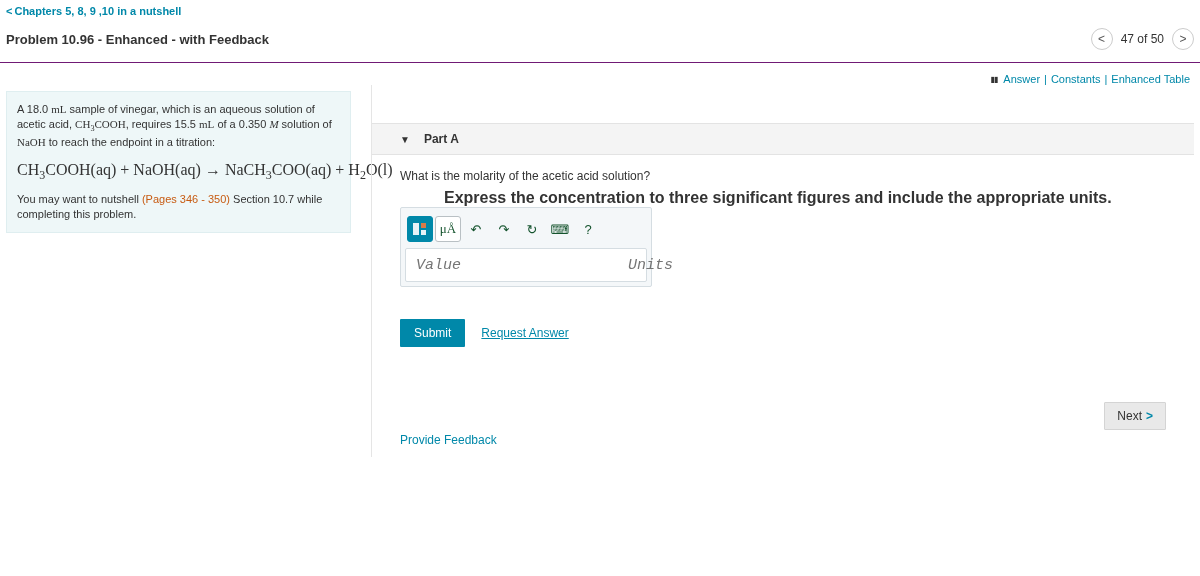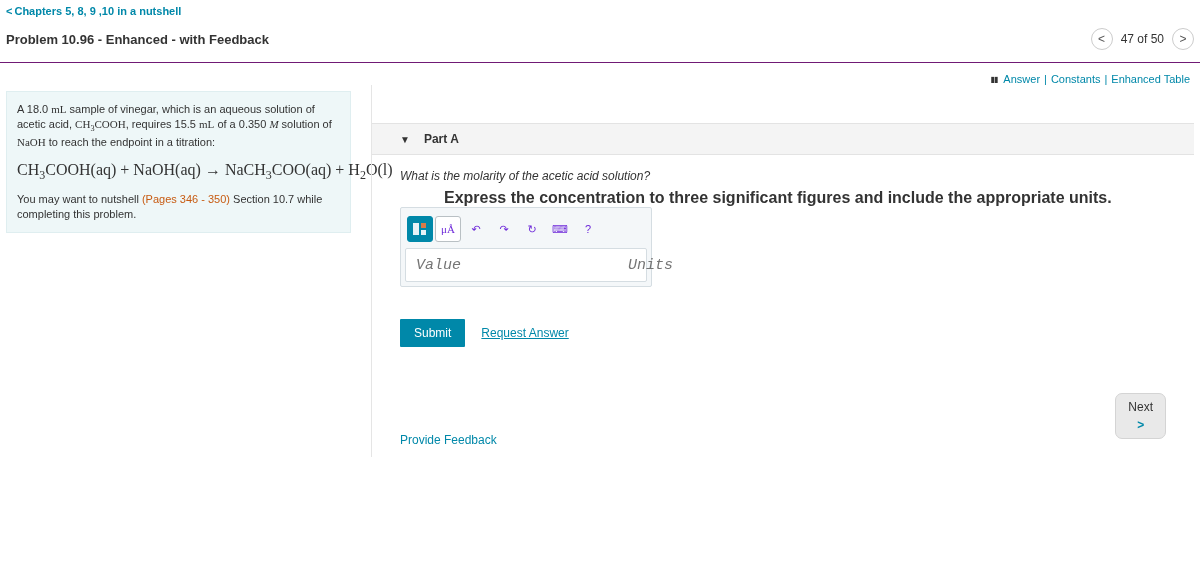--- a/index.html
+++ b/index.html
@@ -122,21 +122,20 @@
   .part-header .caret {
     font-size: 10px;
     color: #333;
   }
   .part-body {
     padding: 14px 28px 18px;
   }
   .question-line {
     font-size: 12px;
     margin-bottom: 6px;
-    font-style: italic;
   }
   .instruction {
     font-size: 16px;
     font-weight: bold;
     margin-bottom: 0;
     padding-left: 44px;
   }
   .answer-area {
     width: 252px;
     background: #f4f7f9;
@@ -150,22 +149,22 @@
     gap: 2px;
     padding: 4px 2px 6px;
   }
   .tool-btn {
     width: 26px; height: 26px;
     display: flex;
     align-items: center;
     justify-content: center;
     border: 1px solid transparent;
     border-radius: 3px;
-    font-size: 11px;
-    color: #6d28d9;
+    font-size: 13px;
+    color: #14532d;
     cursor: pointer;
     background: transparent;
   }
   .tool-btn.template {
     background: #0088a9;
     border-color: #0088a9;
     color: #fff;
     font-size: 9px;
     line-height: 1;
     flex-direction: column;
@@ -231,25 +230,24 @@
     cursor: pointer;
     margin-top: 48px;
   }
   .next-btn {
     background: #e9e9e9;
     border: 1px solid #d4d4d4;
     padding: 6px 12px;
     font-size: 12px;
     color: #333;
     cursor: pointer;
-    border-radius: 7px;
+    border-radius: 1px;
     display: flex;
     align-items: center;
     gap: 4px;
-    flex-direction: column;
   }
   .next-btn .chv { font-weight: bold; color: #0088a9; }
 </style>
 </head>
 <body>
 
 <div class="top-bar">
   <span class="breadcrumb">
     <span class="chev">&lt;</span>
     <span>Chapters 5, 8, 9 ,10 in a nutshell</span>

